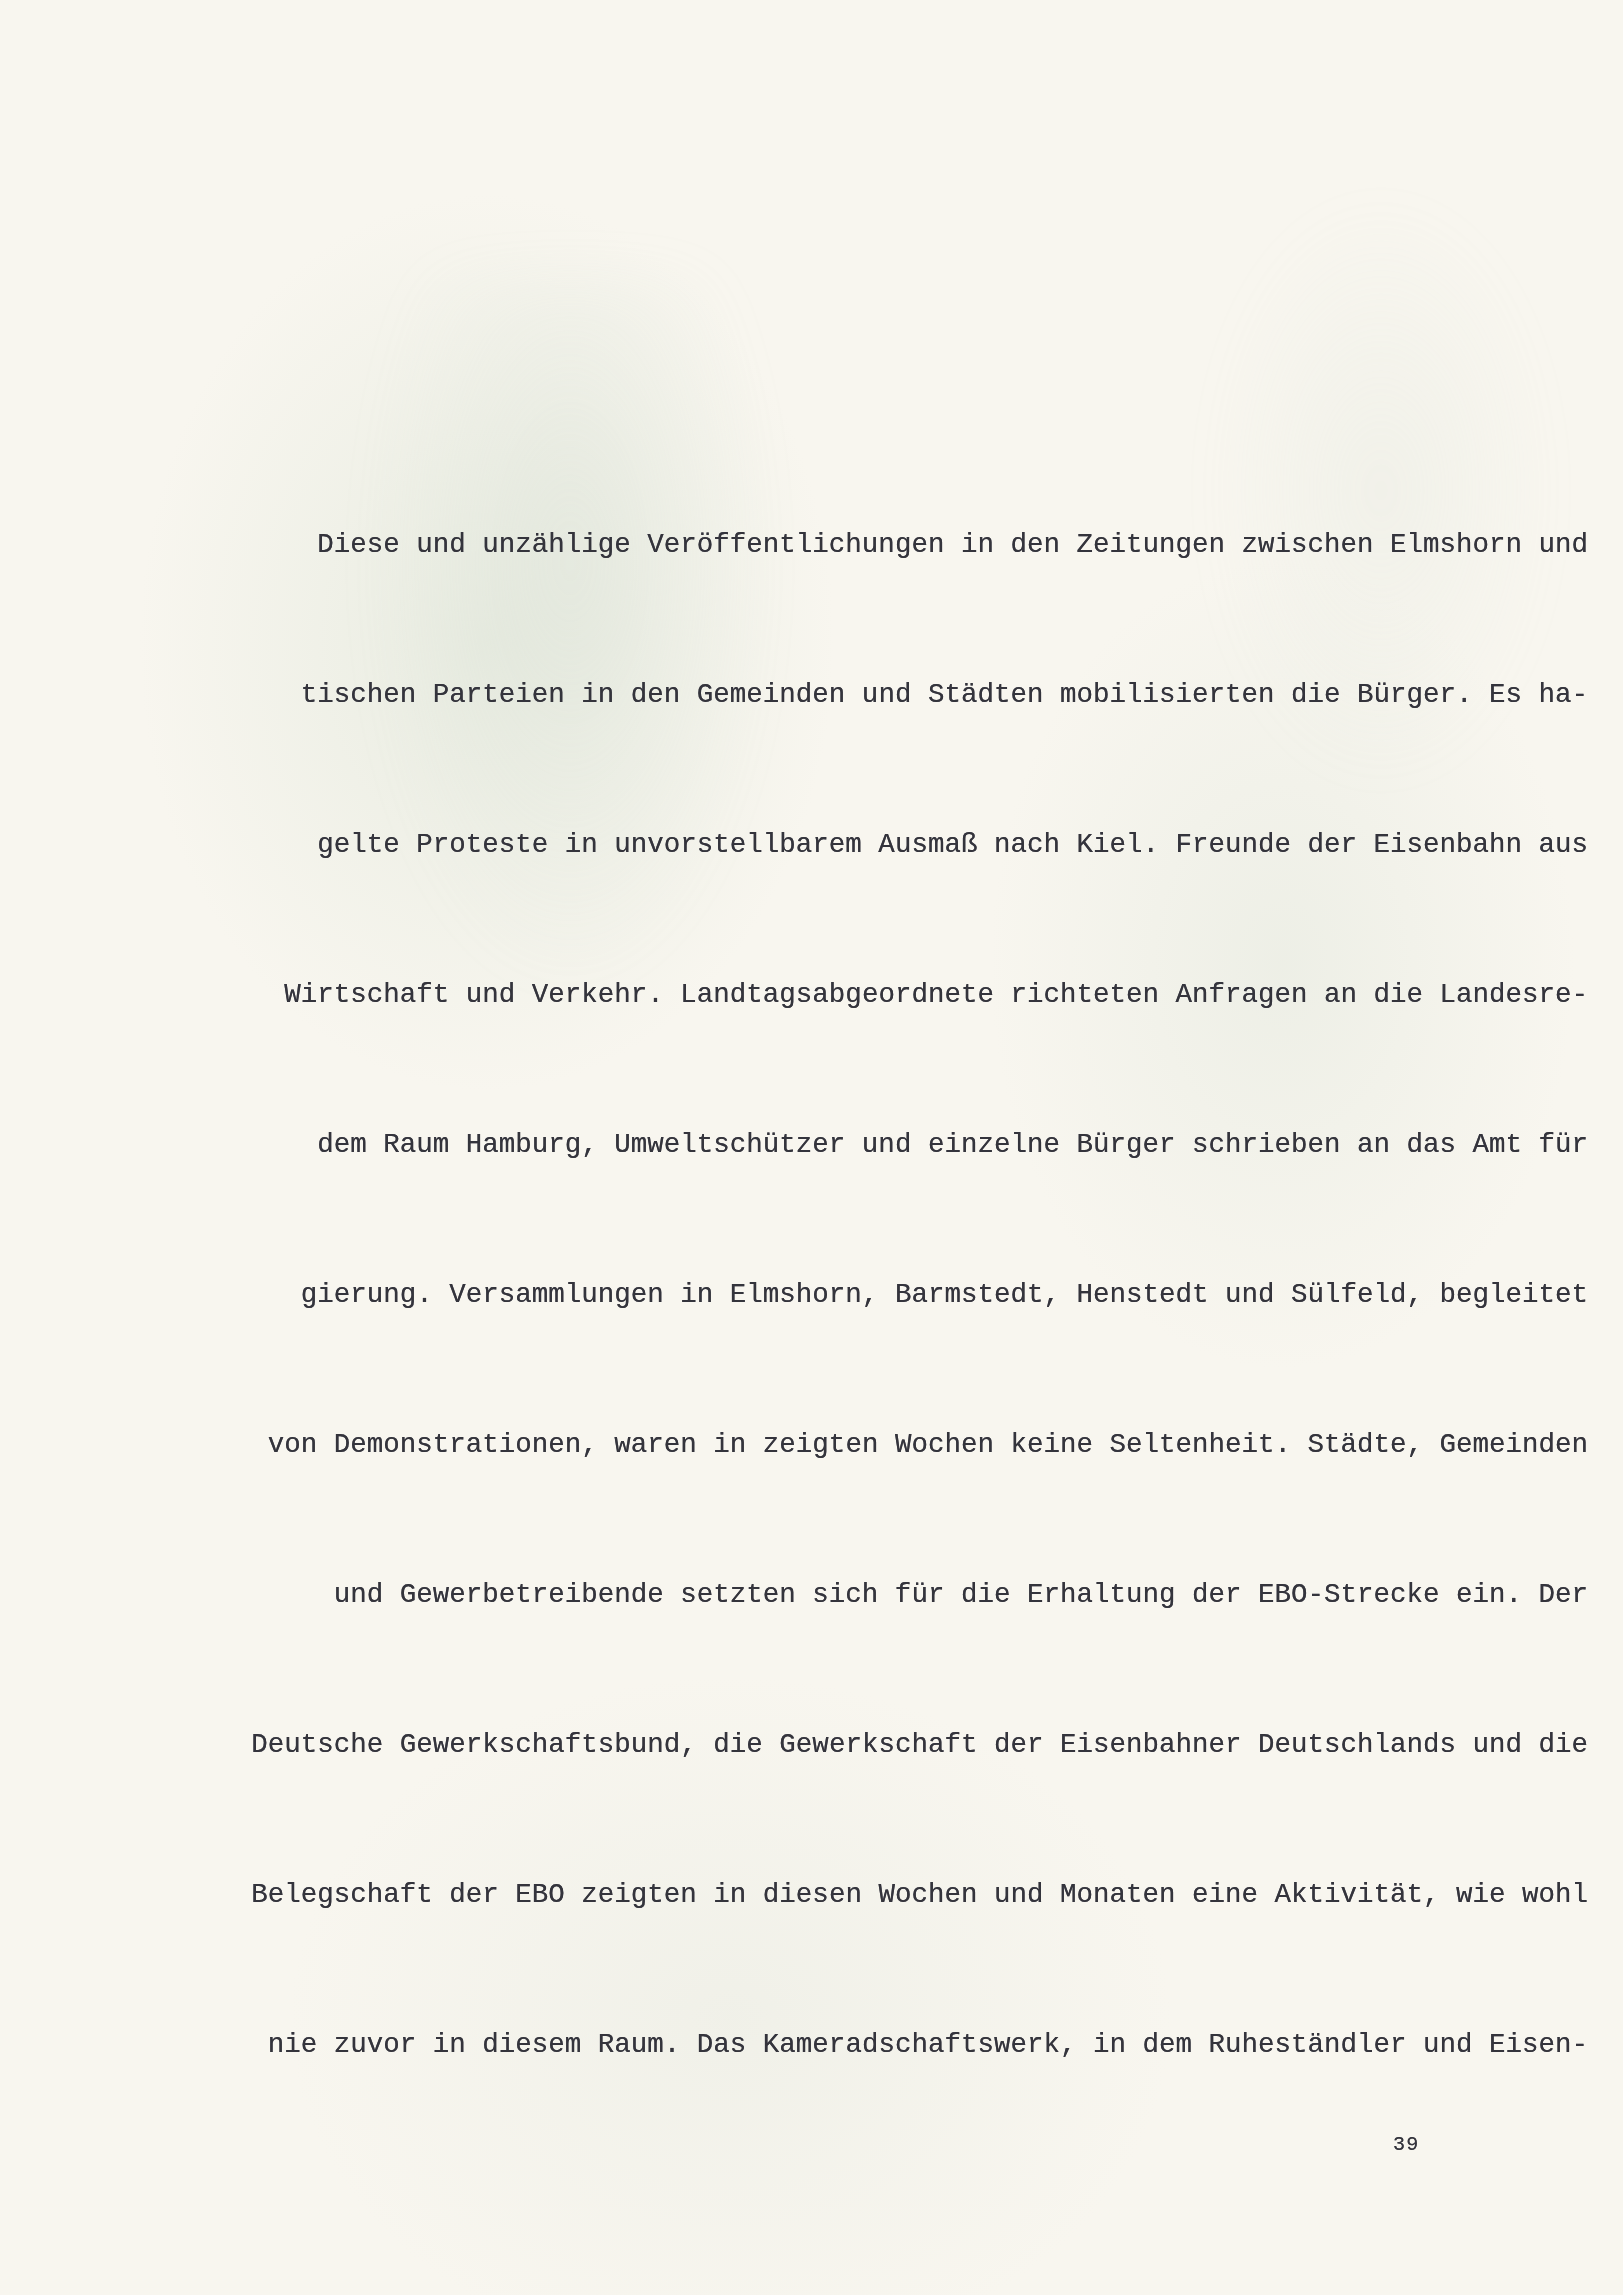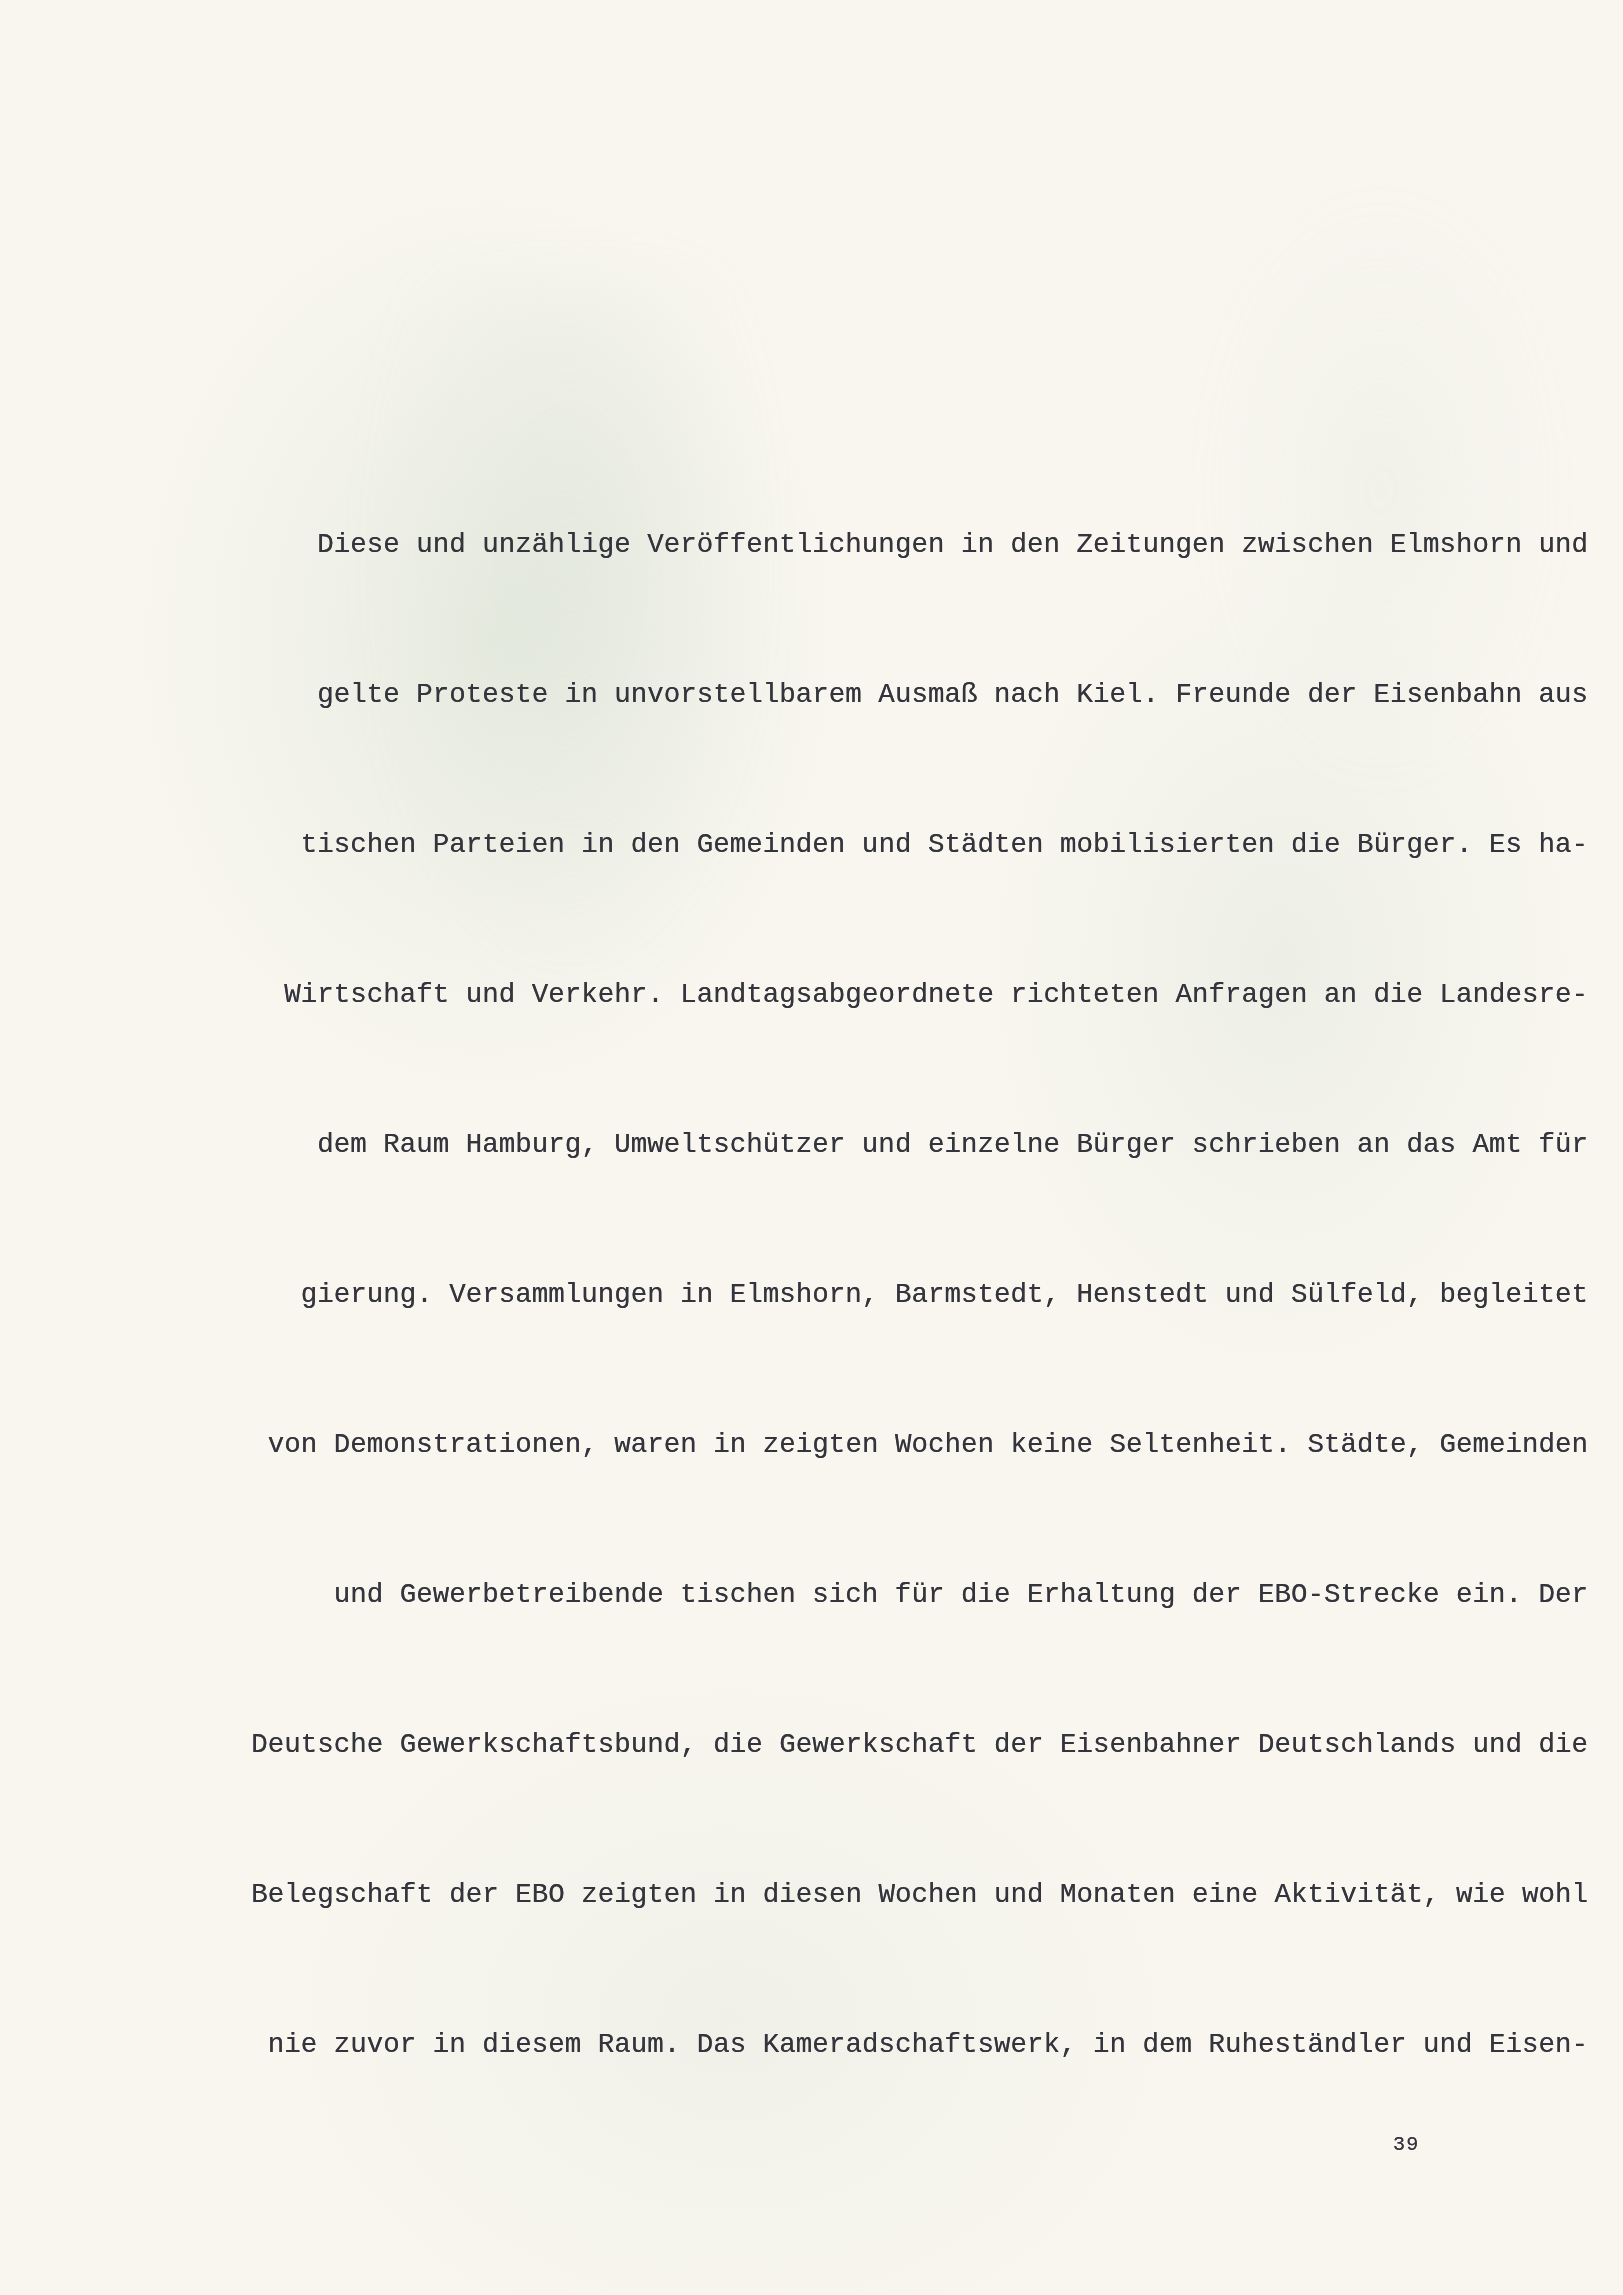--- a/index.html
+++ b/index.html
@@ -55,27 +55,27 @@
 </head>
 <body>
 
 <div class="bleed b1"></div>
 <div class="bleed b2"></div>
 
 <div class="text-block">
 
   <div class="para first">
     <div class="line">Diese und unzählige Veröffentlichungen in den Zeitungen zwischen Elmshorn und</div>
+    <div class="line">tischen Parteien in den Gemeinden und Städten mobilisierten die Bürger. Es ha-</div>
     <div class="line">gelte Proteste in unvorstellbarem Ausmaß nach Kiel. Freunde der Eisenbahn aus</div>
-    <div class="line">tischen Parteien in den Gemeinden und Städten mobilisierten die Bürger. Es ha-</div>
     <div class="line">Wirtschaft und Verkehr. Landtagsabgeordnete richteten Anfragen an die Landesre-</div>
     <div class="line">dem Raum Hamburg, Umweltschützer und einzelne Bürger schrieben an das Amt für</div>
     <div class="line">gierung. Versammlungen in Elmshorn, Barmstedt, Henstedt und Sülfeld, begleitet</div>
     <div class="line">von Demonstrationen, waren in zeigten Wochen keine Seltenheit. Städte, Gemeinden</div>
-    <div class="line">und Gewerbetreibende tischen sich für die Erhaltung der EBO-Strecke ein. Der</div>
+    <div class="line">und Gewerbetreibende setzten sich für die Erhaltung der EBO-Strecke ein. Der</div>
     <div class="line">Deutsche Gewerkschaftsbund, die Gewerkschaft der Eisenbahner Deutschlands und die</div>
     <div class="line">Belegschaft der EBO zeigten in diesen Wochen und Monaten eine Aktivität, wie wohl</div>
     <div class="line">nie zuvor in diesem Raum. Das Kameradschaftswerk, in dem Ruheständler und Eisen-</div>
     
     
     
     
     
     
     

